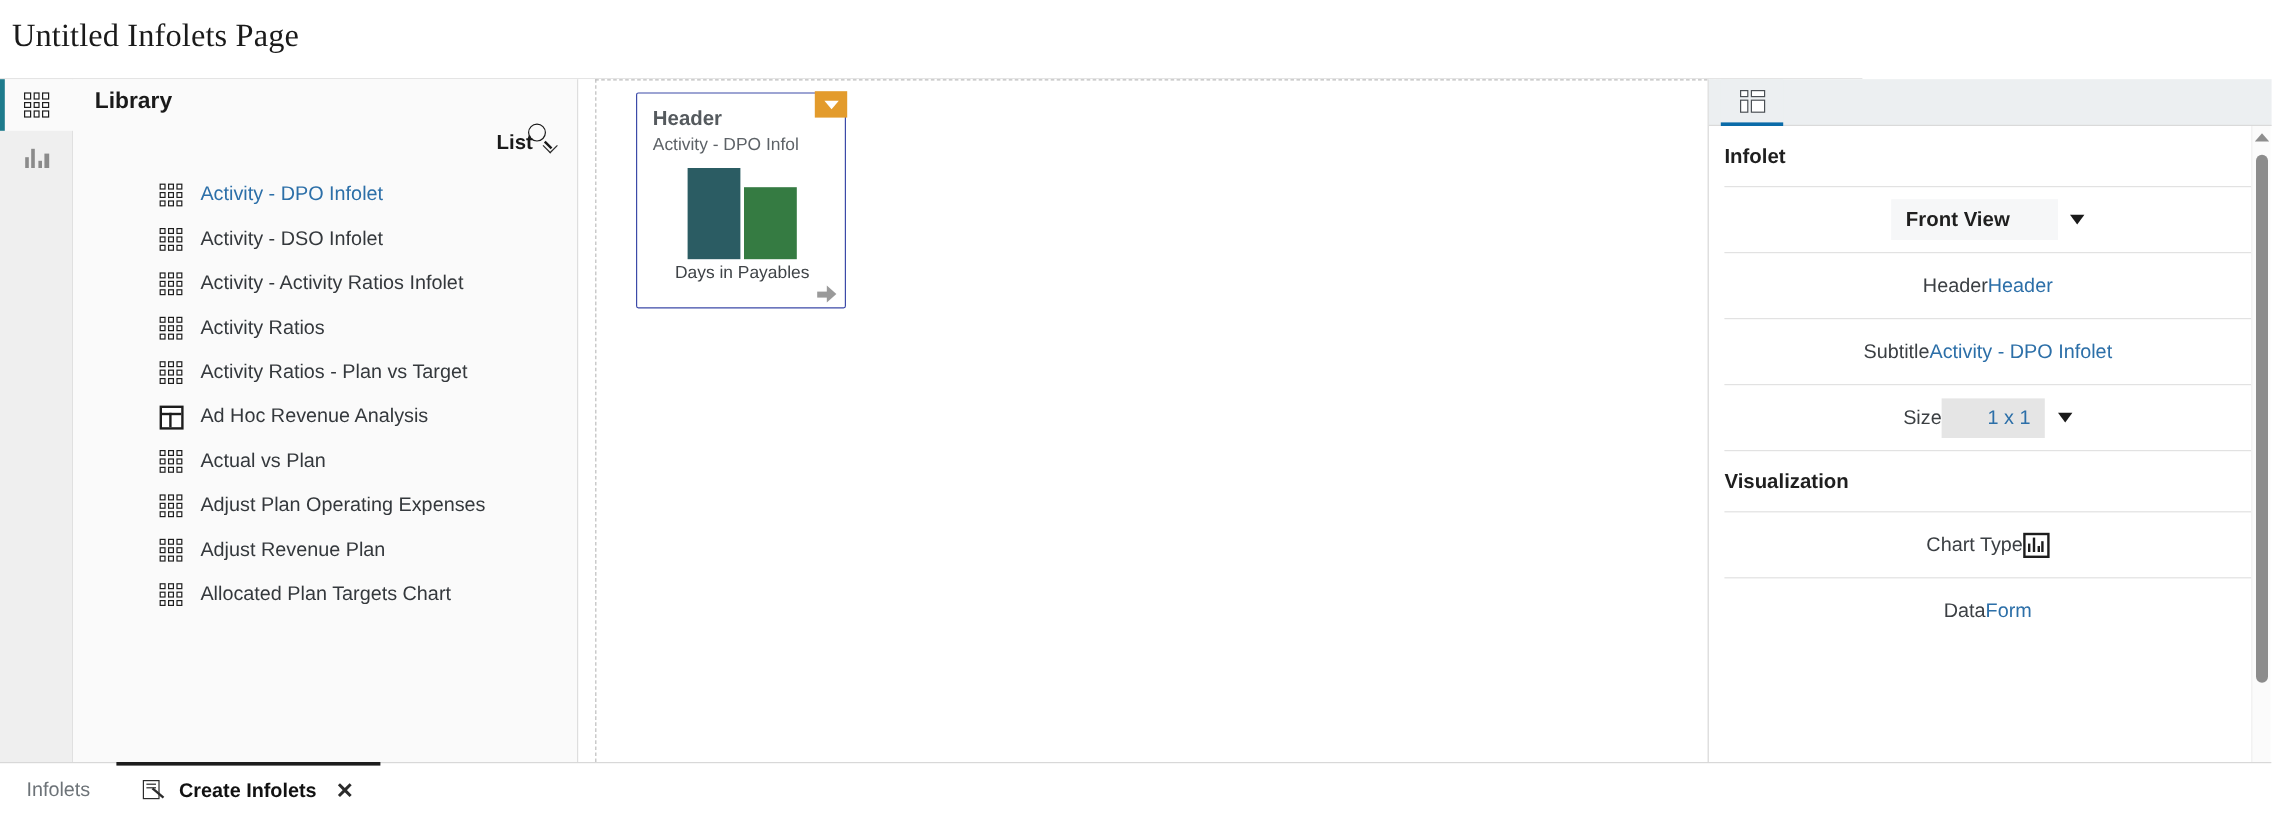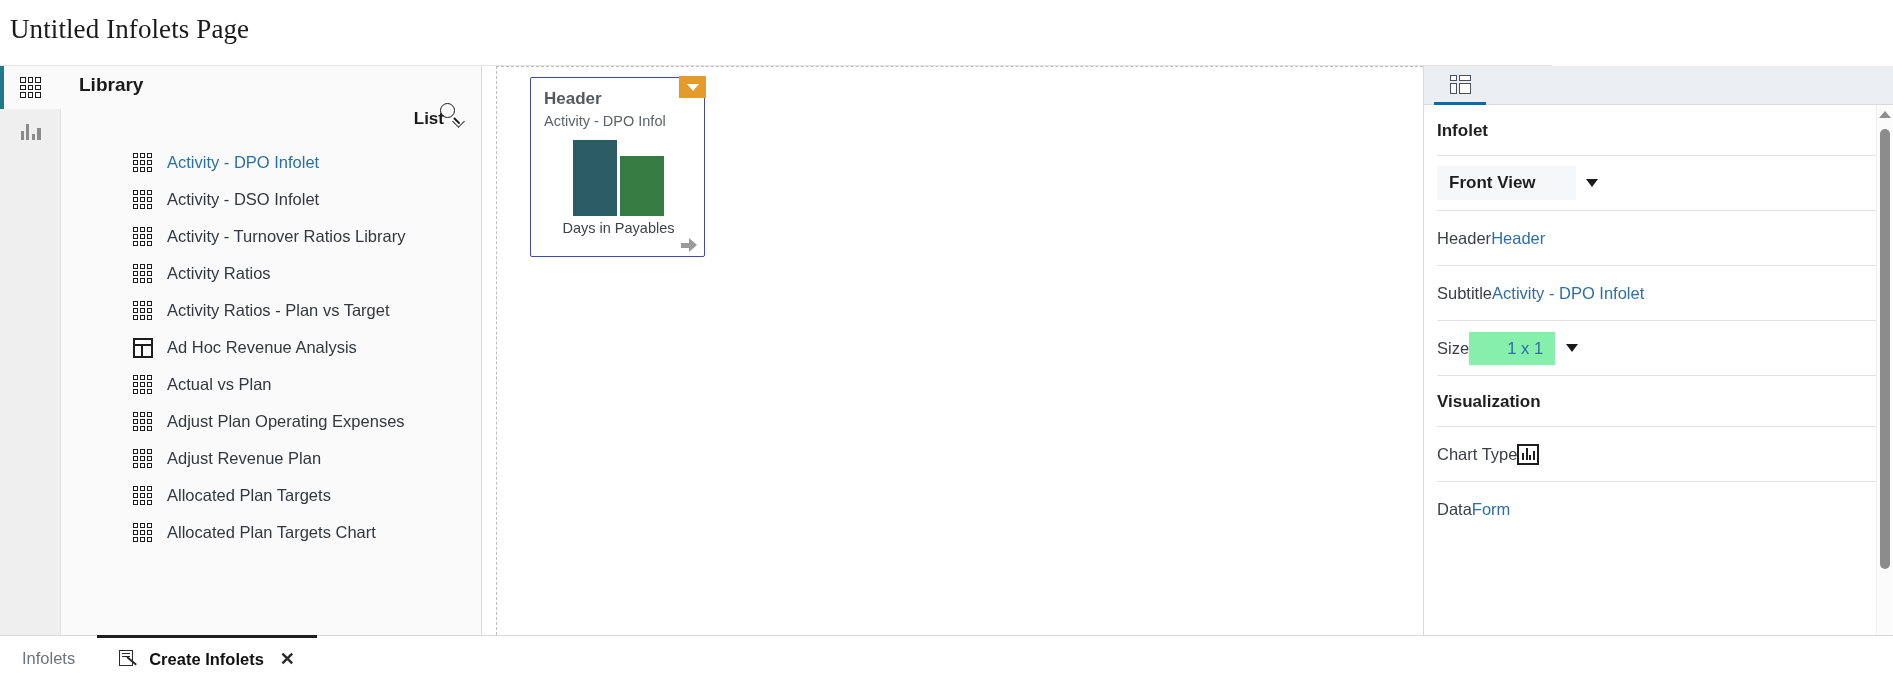--- a/index.html
+++ b/index.html
@@ -330,21 +330,21 @@
     overflow: hidden;
   }
   .props-section-title {
     padding: 16px 0 14px 13px;
     font-size: 17px; font-weight: bold; color: #1f1f1f;
   }
   .props-divider {
     height: 1px; background: #e2e2e2; margin: 0 13px;
   }
   .props-row {
-    display: flex; align-items: center; justify-content: flex-start;
+    display: flex; align-items: center; justify-content: center;
     height: 54px;
     padding: 0 18px 0 13px;
   }
   .props-label {
     font-size: 16.5px; color: #3b3f43;
   }
   .props-value-link {
     font-size: 16.5px; color: #2c6fa8; cursor: pointer;
   }
   .props-select {
@@ -359,21 +359,21 @@
   .caret {
     width: 0; height: 0;
     border-left: 6.5px solid transparent;
     border-right: 6.5px solid transparent;
     border-top: 8px solid #1a1a1a;
   }
   .size-select {
     display: flex; align-items: center; gap: 11px; cursor: pointer;
   }
   .size-select .szbox {
-    background: #86efac;
+    background: #e5e5e5;
     padding: 7px 12px;
     min-width: 86px;
     text-align: right;
     font-size: 16.5px; color: #2c6fa8;
   }
   .charttype-icon {
     width: 22px; height: 21px;
     border: 2.1px solid #1d1d1d;
     position: relative; background: #fff;
     cursor: pointer;
@@ -537,21 +537,21 @@
               <i></i>
               <i></i>
               <i></i>
               <i></i>
               <i></i>
               <i></i>
               <i></i>
               <i></i>
             </span>
           </span>
-          <span class="lbl">Activity - Turnover Ratios Library</span>
+          <span class="lbl">Activity - Activity Ratios Infolet</span>
         </div>
         <div class="lib-item">
           <span class="ic">
             <span class="grid9 sm">
               <i></i>
               <i></i>
               <i></i>
               <i></i>
               <i></i>
               <i></i>
@@ -624,36 +624,20 @@
               <i></i>
               <i></i>
               <i></i>
               <i></i>
               <i></i>
               <i></i>
               <i></i>
             </span>
           </span>
           <span class="lbl">Adjust Revenue Plan</span>
-        </div>
-        <div class="lib-item">
-          <span class="ic">
-            <span class="grid9 sm">
-              <i></i>
-              <i></i>
-              <i></i>
-              <i></i>
-              <i></i>
-              <i></i>
-              <i></i>
-              <i></i>
-              <i></i>
-            </span>
-          </span>
-          <span class="lbl">Allocated Plan Targets</span>
         </div>
         <div class="lib-item">
           <span class="ic">
             <span class="grid9 sm">
               <i></i>
               <i></i>
               <i></i>
               <i></i>
               <i></i>
               <i></i>

